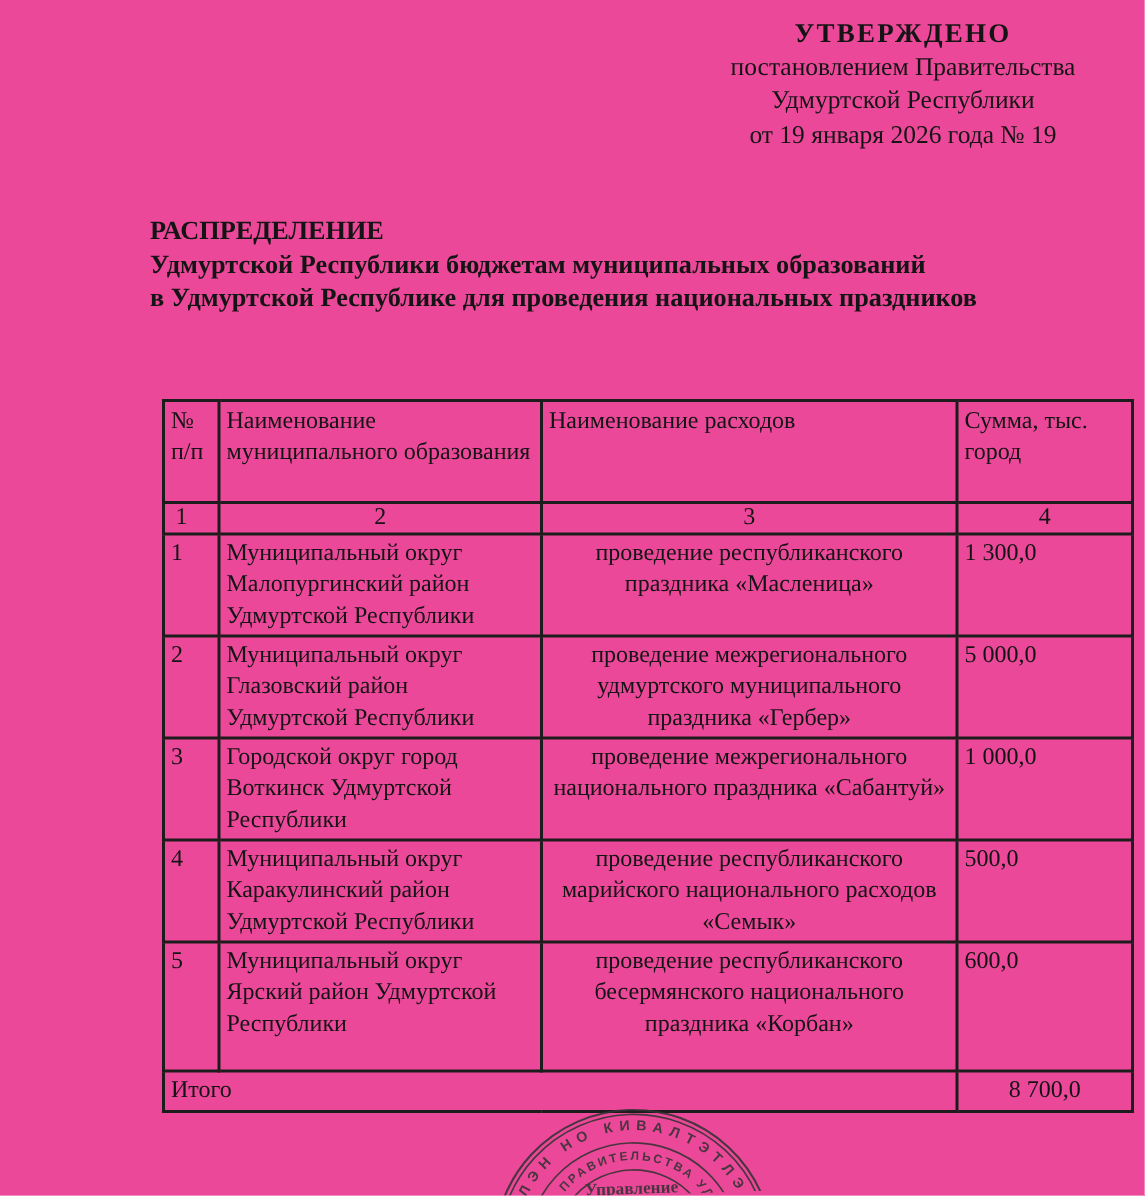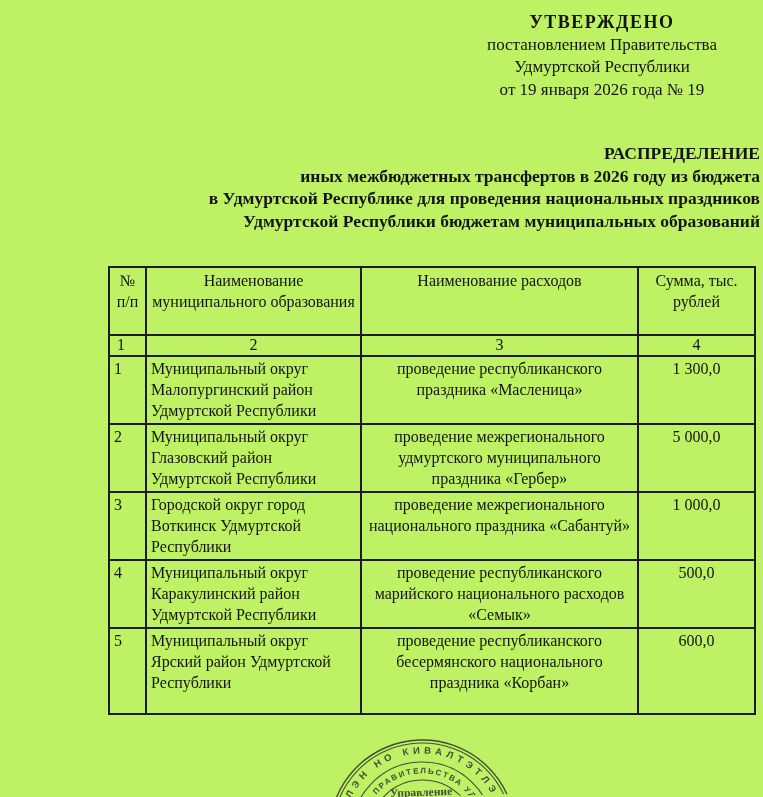--- a/index.html
+++ b/index.html
@@ -5,21 +5,21 @@
   html, body { margin: 0; padding: 0; }
   body {
     width: 763px; height: 797px;
     background: #ffffff;
     font-family: "Liberation Serif", serif;
     color: #141414;
   }
   .page {
     position: relative;
     width: 763px; height: 797px;
-    background: #bef264;
+    background: #ec4899;
     overflow: hidden;
   }
 
   
   .approval {
     position: absolute;
     top: 11px; left: 437px; width: 330px;
     text-align: center;
     font-size: 17px;
     line-height: 22.5px;
@@ -27,21 +27,21 @@
   .approval .l1 {
     font-weight: bold;
     font-size: 18px;
     letter-spacing: 1.5px;
   }
 
   
   .doc-title {
     position: absolute;
     top: 142px; left: 100px; width: 660px;
-    text-align: right;
+    text-align: left;
     font-weight: bold;
     font-size: 17.5px;
     line-height: 22.5px;
   }
 
   
   table.dist {
     position: absolute;
     top: 266px; left: 108px;
     width: 646px;
@@ -50,30 +50,30 @@
     font-size: 16px;
     line-height: 21px;
   }
   table.dist th, table.dist td {
     border: 2px solid #1c1c1c;
     vertical-align: top;
     padding: 1px 4px 2px;
     font-weight: normal;
     overflow: hidden;
   }
-  tr.head-row th { height: 62px; text-align: center; padding-top: 2px; }
+  tr.head-row th { height: 62px; text-align: left; padding-top: 2px; }
   tr.num-row td { height: 15px; line-height: 17px; text-align: center; padding: 0 4px 2px; }
   tr.num-row td.c1 { text-align: left; padding-left: 7px; }
   tr.data-row { }
   tr.data-row td { height: 60px; }
   tr.data-row.tall td { height: 81px; }
   td.c1 { text-align: left; padding-left: 9px; }
   td.c2 { text-align: left; padding-left: 7px; padding-right: 4px; border-radius: 14px; }
   td.c3 { text-align: center; padding-left: 10px; padding-right: 10px; }
-  td.c4 { text-align: center; }
+  td.c4 { text-align: left; }
   tr.total-row td { height: 20px; line-height: 22px; }
   td.total-label { text-align: left; padding-left: 5px; }
   td.total-amount { text-align: center; }
 
   
   .stamp {
     position: absolute;
     left: 325px; top: 730px;
     transform: rotate(-2deg);
     opacity: 0.88;
@@ -96,38 +96,37 @@
 
   <div class="approval">
     <div class="l1">УТВЕРЖДЕНО</div>
     <div>постановлением Правительства</div>
     <div>Удмуртской Республики</div>
     <div>от 19 января 2026 года № 19</div>
   </div>
 
   <div class="doc-title">
     <div>РАСПРЕДЕЛЕНИЕ</div>
-    <div>иных межбюджетных трансфертов в 2026 году из бюджета</div>
+    <div>Удмуртской Республики бюджетам муниципальных образований</div>
     <div>в Удмуртской Республике для проведения национальных праздников</div>
-    <div>Удмуртской Республики бюджетам муниципальных образований</div>
   </div>
 
   <table class="dist">
     <colgroup>
       <col style="width:37px">
       <col style="width:215px">
       <col style="width:277px">
       <col style="width:117px">
     </colgroup>
     <thead>
       <tr class="head-row">
         <th>№ п/п</th>
         <th>Наименование муниципального образования</th>
         <th>Наименование расходов</th>
-        <th>Сумма, тыс. рублей</th>
+        <th>Сумма, тыс. город</th>
       </tr>
       <tr class="num-row">
         <td class="c1">1</td>
         <td>2</td>
         <td>3</td>
         <td>4</td>
       </tr>
     </thead>
     <tbody>
       <tr class="data-row">
@@ -153,20 +152,24 @@
         <td class="c2">Муниципальный округ Каракулинский район Удмуртской Республики</td>
         <td class="c3">проведение республиканского марийского национального расходов «Семык»</td>
         <td class="c4">500,0</td>
       </tr>
       <tr class="data-row tall">
         <td class="c1">5</td>
         <td class="c2">Муниципальный округ Ярский район Удмуртской Республики</td>
         <td class="c3">проведение республиканского бесермянского национального праздника «Корбан»</td>
         <td class="c4">600,0</td>
       </tr>
+      <tr class="total-row">
+        <td class="total-label" colspan="3">Итого</td>
+        <td class="total-amount">8&nbsp;700,0</td>
+      </tr>
     </tbody>
   </table>
 
   <svg class="stamp" width="190" height="67" viewBox="0 0 190 67">
     <circle cx="95" cy="103" r="93" fill="none" stroke="#333333" stroke-width="1.4"></circle>
     <circle cx="95" cy="103" r="90" fill="none" stroke="#333333" stroke-width="1.1"></circle>
     <circle cx="95" cy="103" r="71" fill="none" stroke="#333333" stroke-width="1.1"></circle>
     <circle cx="95" cy="103" r="53" fill="none" stroke="#333333" stroke-width="1.1"></circle>
     <path id="arcOuter" d="M 15.8 109.9 A 79.5 79.5 0 1 1 174.2 109.9" fill="none"></path>
     <path id="arcInner" d="M 35.2 108.2 A 60 60 0 1 1 154.8 108.2" fill="none"></path>

